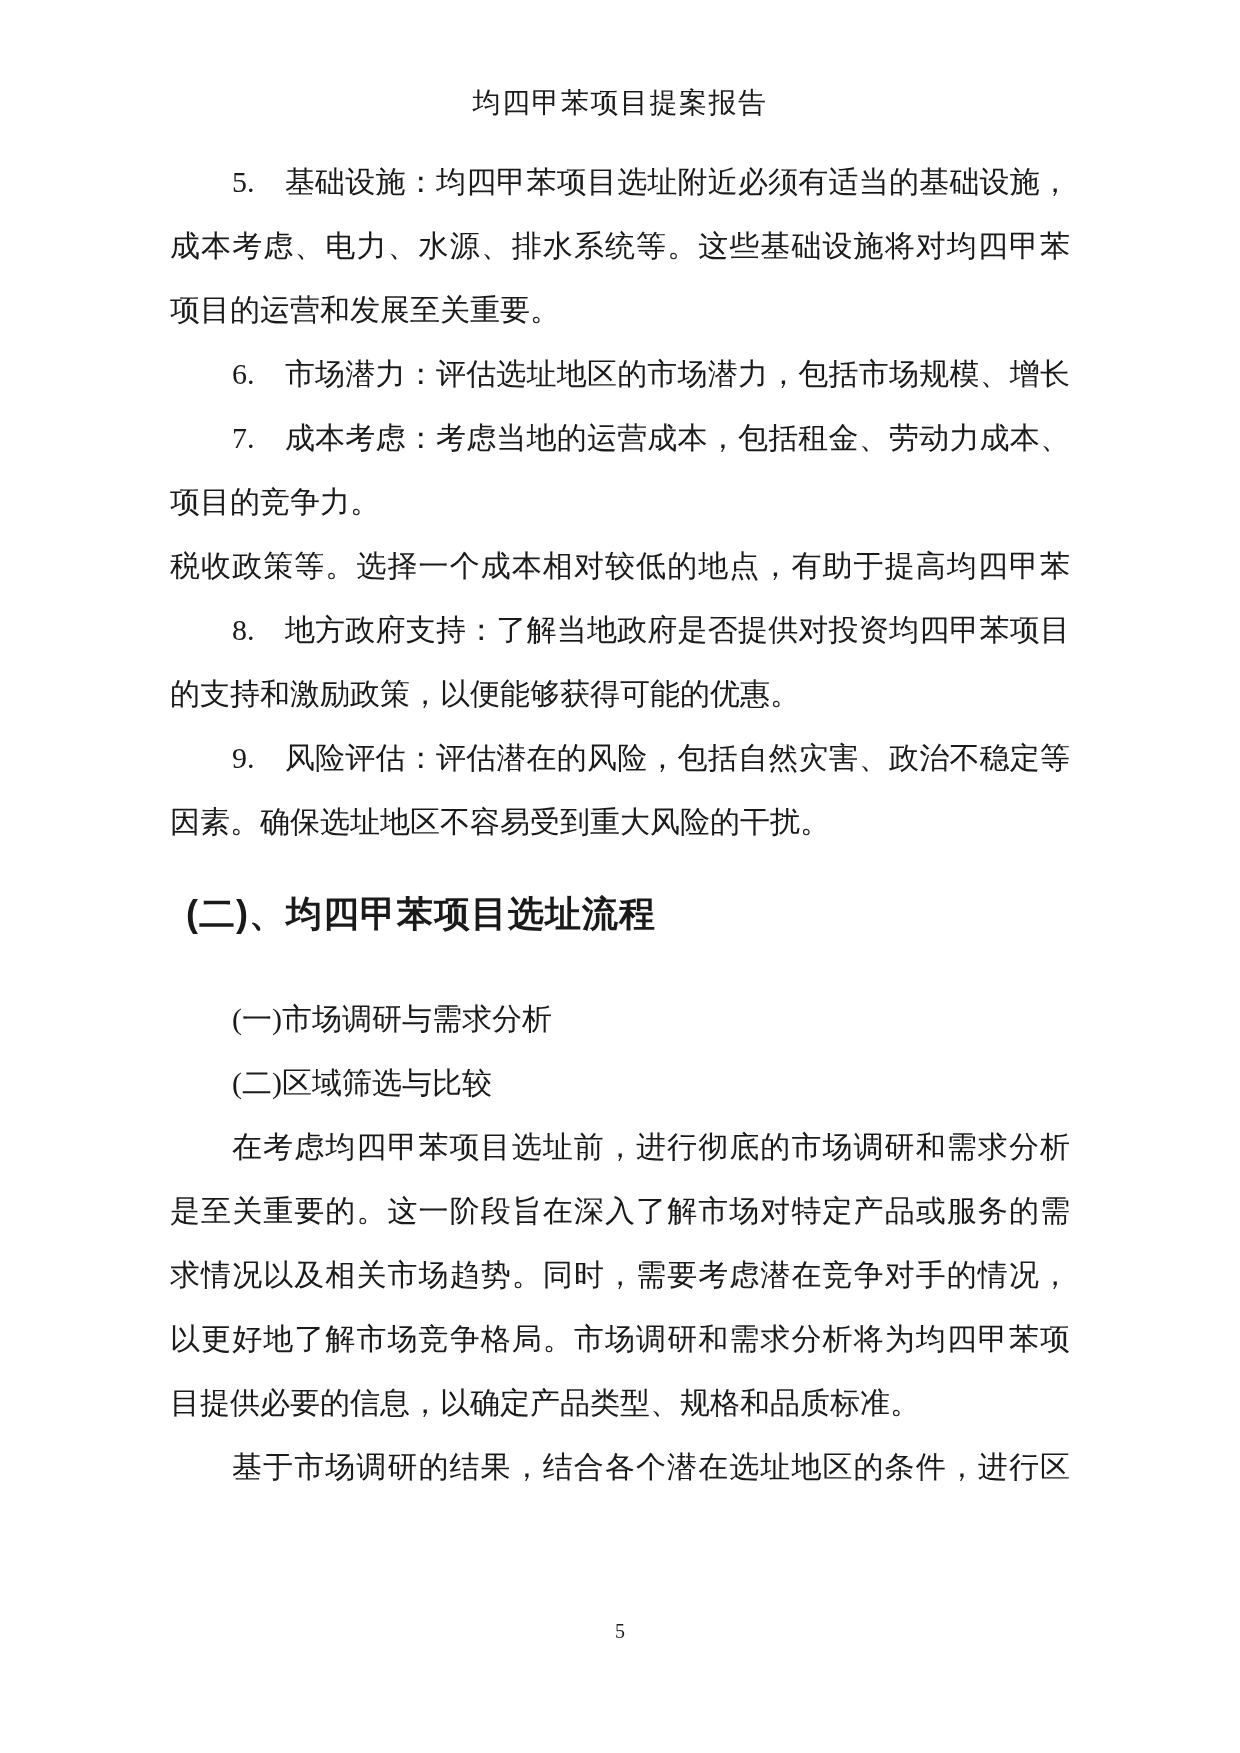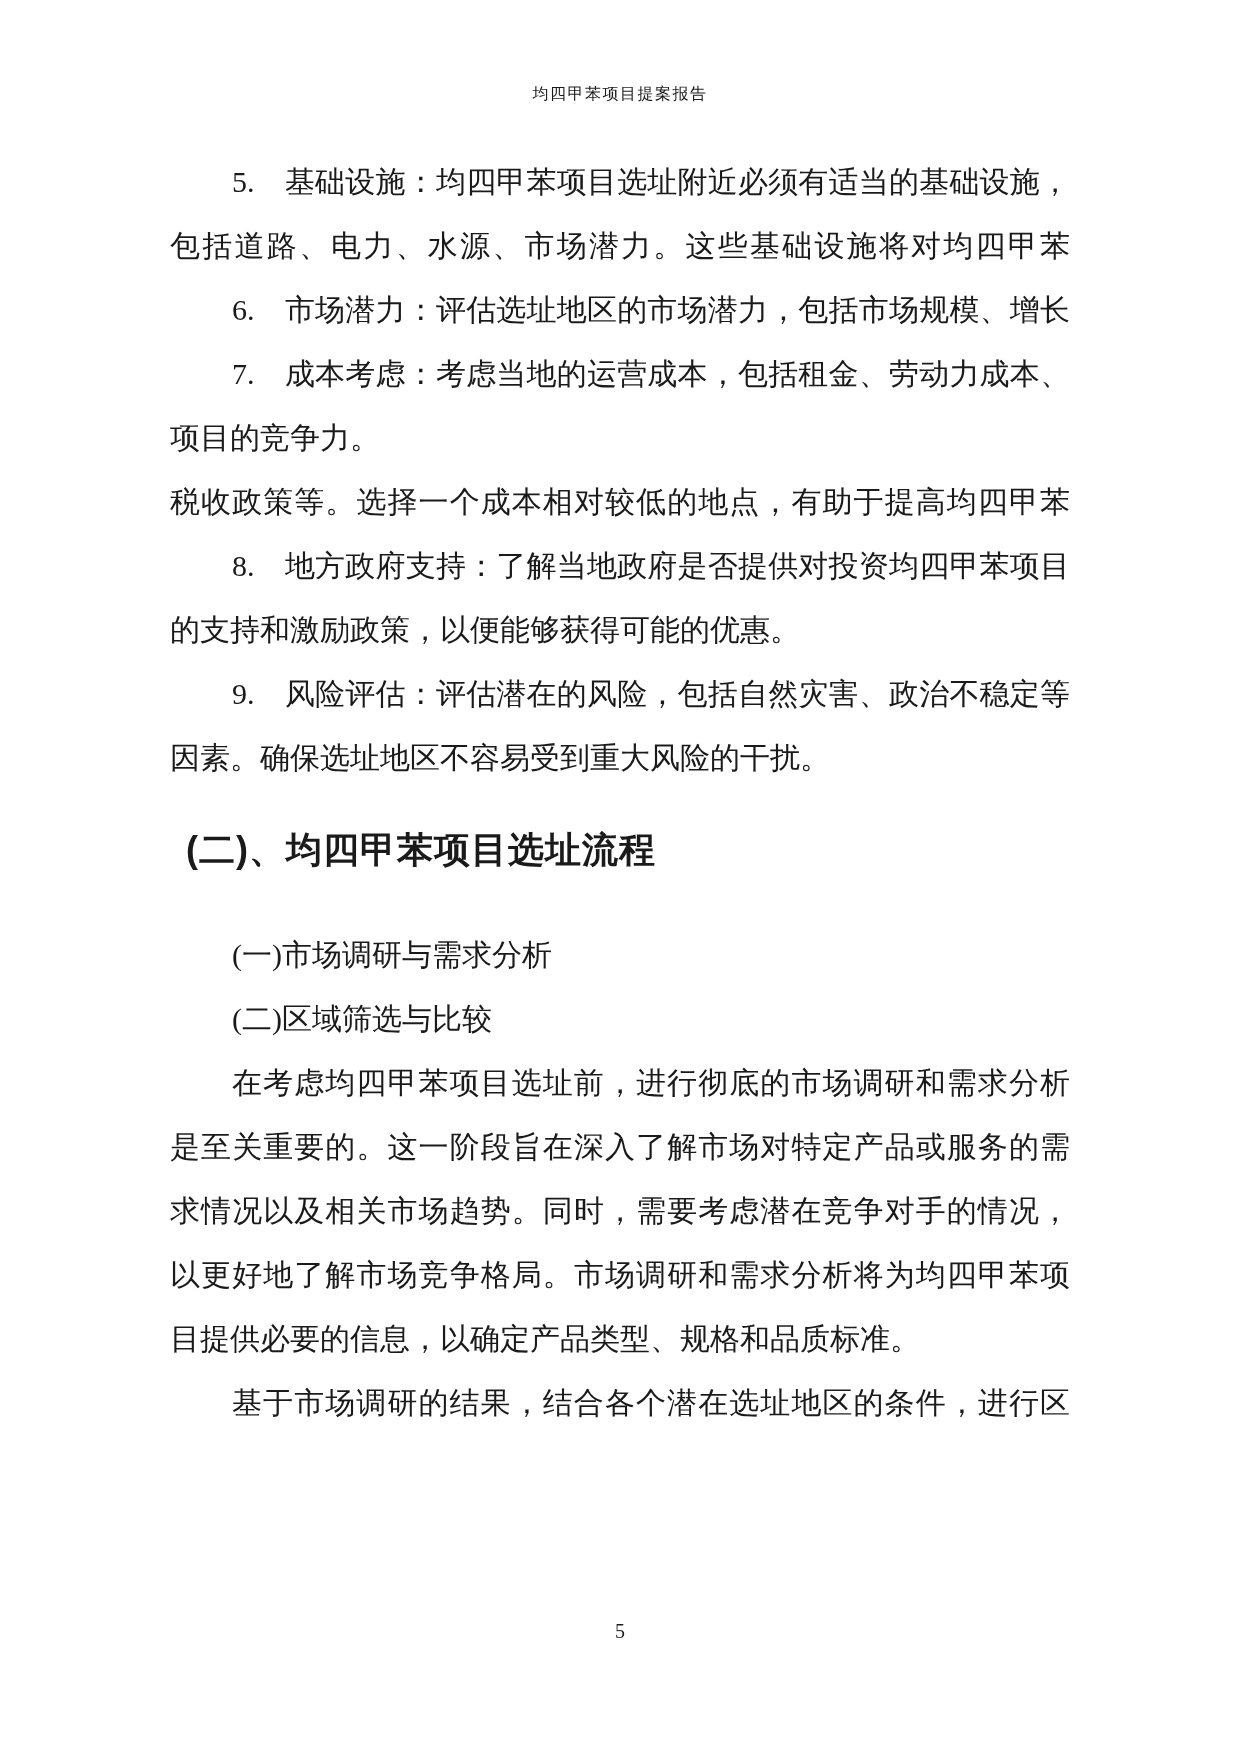--- a/index.html
+++ b/index.html
@@ -15,21 +15,21 @@
     color: var(--text-color, #1a1a1a);
     font-family: "Liberation Serif", "DejaVu Serif", serif;
     overflow: hidden;
   }
   .page-header {
     position: absolute;
     top: 84px;
     left: 0;
     width: 100%;
     text-align: center;
-    font-size: 16px;
+    font-size: 28px;
     letter-spacing: 1.5px;
     color: var(--text-color, #1a1a1a);
   }
   .doc-body {
     position: absolute;
     top: 150px;
     left: 170px;
     width: 900px;
   }
   .paragraph {
@@ -73,21 +73,22 @@
 <body>
 
 <div class="page">
   <div class="page-header">
     <span>均四甲苯项目提案报告</span>
   </div>
 
   <div class="doc-body">
       <div class="paragraph">
         <div class="line indent">5.　基础设施：均四甲苯项目选址附近必须有适当的基础设施，</div>
-        <div class="line">包括道路、电力、水源、市场潜力。这些基础设施将对均四甲苯</div>
+        <div class="line">成本考虑、电力、水源、排水系统等。这些基础设施将对均四甲苯</div>
+        <div class="line last">项目的运营和发展至关重要。</div>
       </div>
       <div class="paragraph">
         <div class="line indent">6.　市场潜力：评估选址地区的市场潜力，包括市场规模、增长</div>
       </div>
       <div class="paragraph">
         <div class="line indent">7.　成本考虑：考虑当地的运营成本，包括租金、劳动力成本、</div>
         <div class="line last">项目的竞争力。</div>
         <div class="line">税收政策等。选择一个成本相对较低的地点，有助于提高均四甲苯</div>
       </div>
       <div class="paragraph">

